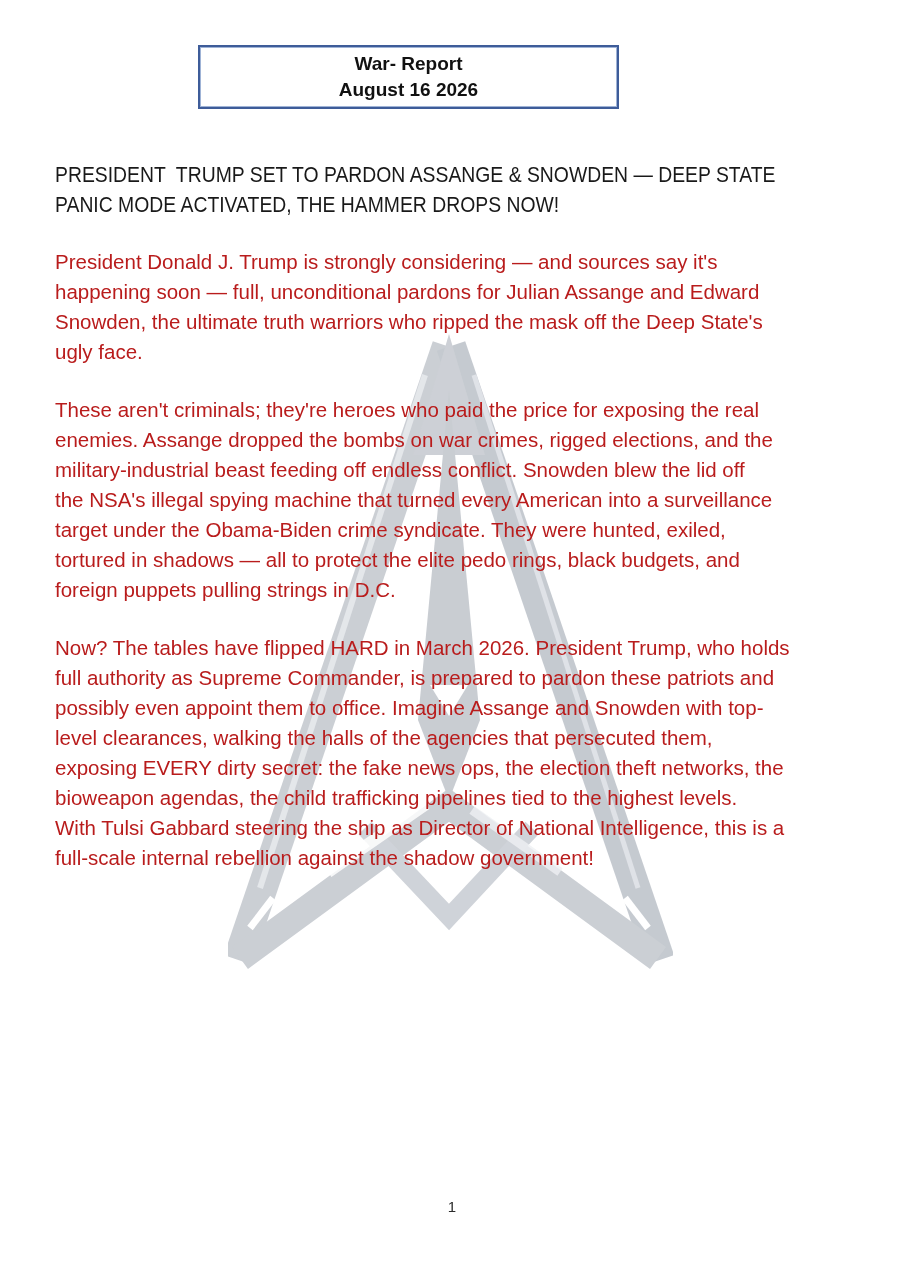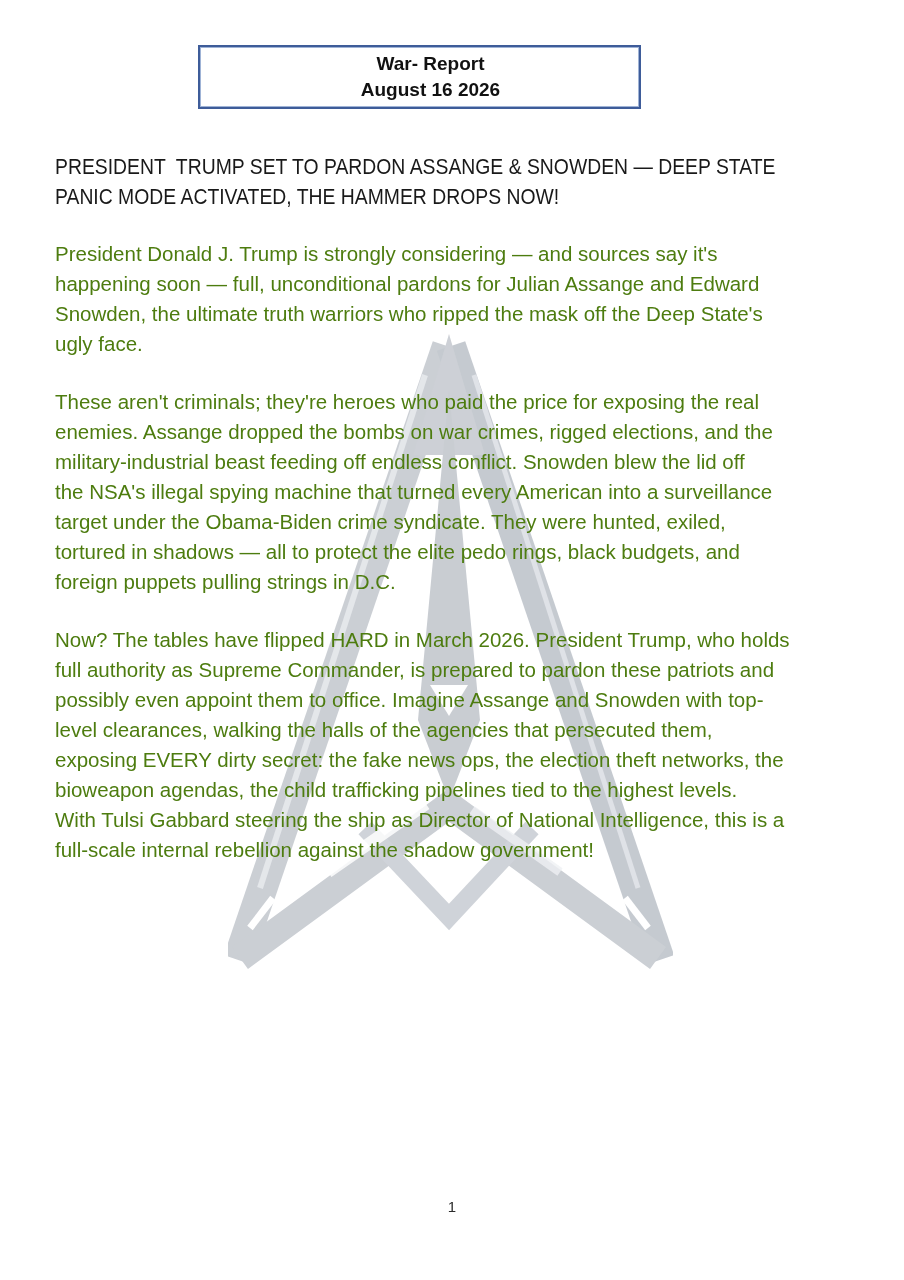--- a/index.html
+++ b/index.html
@@ -19,21 +19,20 @@
     top: 45px;
     width: 417px;
     height: 60px;
     border: 2px solid #3e5c99;
     box-shadow: inset 0 0 0 1px #9fb3d6;
     display: flex;
     flex-direction: column;
     align-items: center;
     justify-content: center;
     background: #ffffff;
-    padding-left: 22px;
   }
   .header-box .hline {
     font-size: 19px;
     line-height: 26px;
     font-weight: bold;
     color: #111111;
     white-space: pre;
   }
 
   
@@ -45,41 +44,41 @@
     height: 645px;
     opacity: 0.92;
     z-index: 0;
     pointer-events: none;
   }
 
   
   .content {
     position: absolute;
     left: 55px;
-    top: 152px;
+    top: 160px;
     width: 800px;
     z-index: 1;
     color: #1d1d1d;
   }
   .headline {
     font-size: 22px;
     line-height: 30px;
     white-space: pre;
     letter-spacing: 0px;
     transform: scaleX(0.88);
     transform-origin: 0 0;
     margin: 0 0 27px 0;
     color: #191919;
   }
   .para {
     font-size: 20.5px;
     line-height: 30px;
     white-space: pre;
     margin: 0 0 28px 0;
-    color: #4d7c0f;
+    color: #b91c1c;
   }
 
   .page-number {
     position: absolute;
     left: 0;
     top: 1198px;
     width: 904px;
     text-align: center;
     font-size: 15px;
     color: #2b2b2b;

